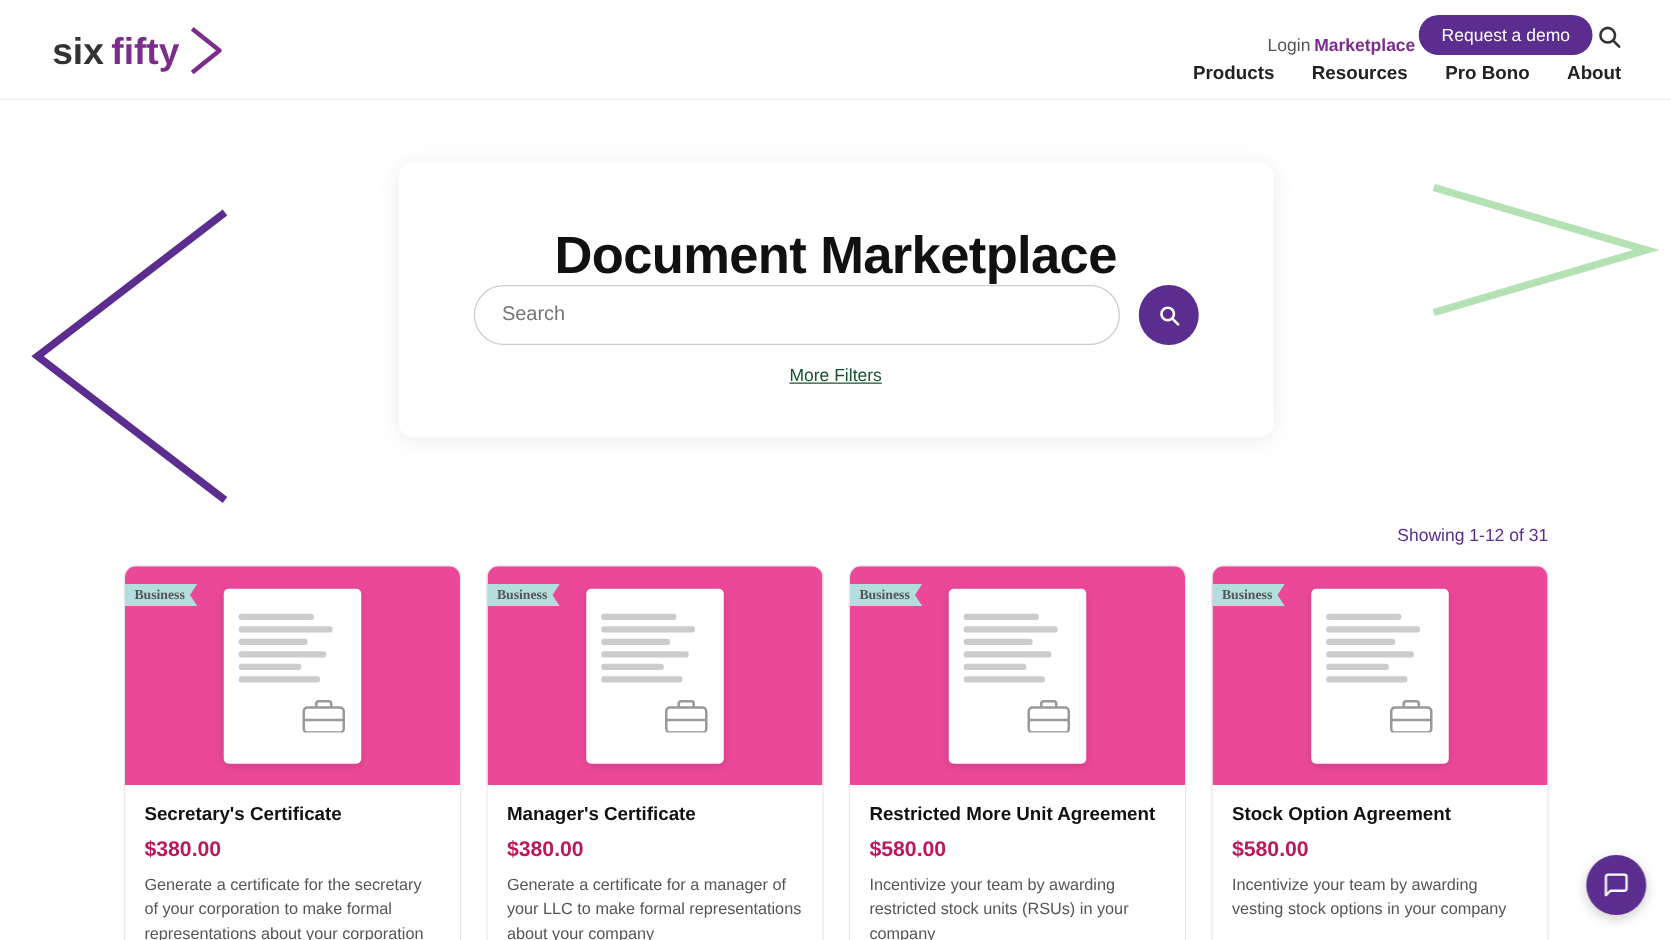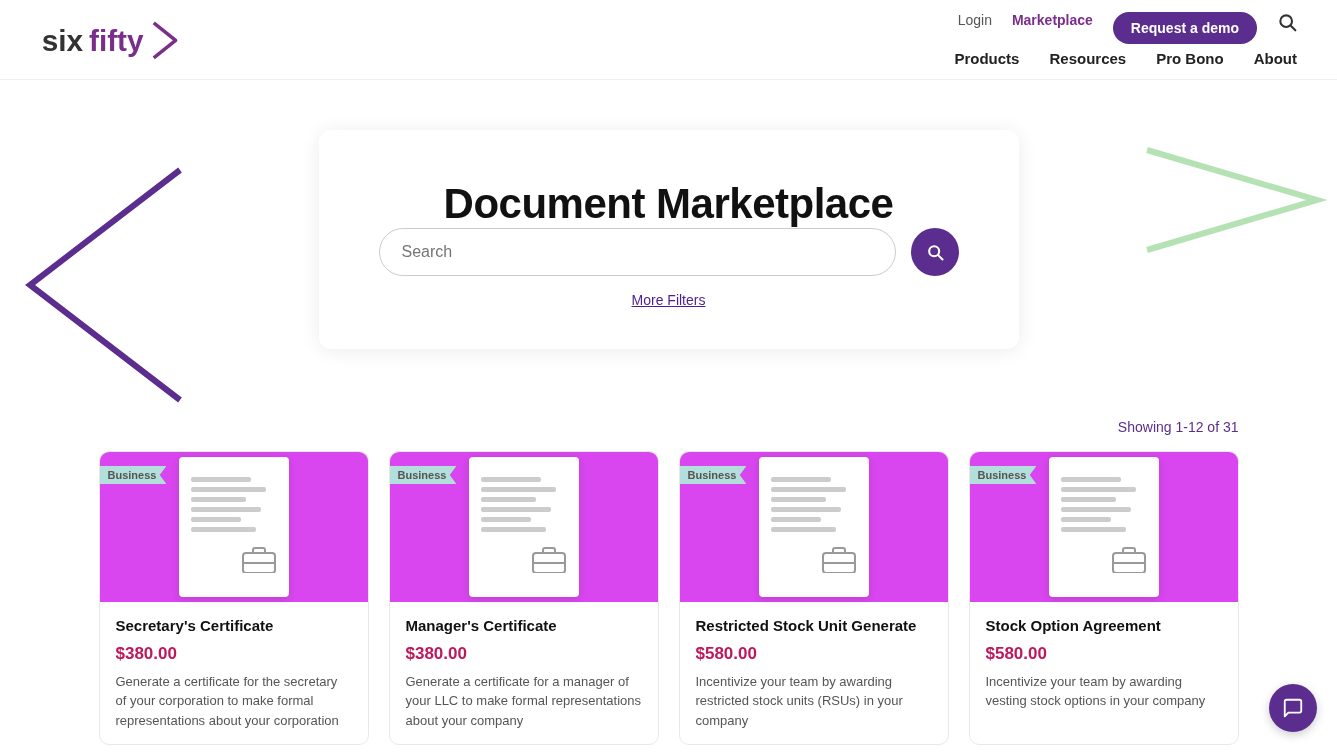--- a/index.html
+++ b/index.html
@@ -2,48 +2,48 @@
 <html><head>
   <meta charset="utf-8">
   <style>
     * { margin: 0; padding: 0; box-sizing: border-box; }
     body { font-family: -apple-system, BlinkMacSystemFont, 'Segoe UI', sans-serif; background: #fff; overflow-x: hidden; }
 
     
     nav { display: flex; align-items: center; justify-content: space-between; padding: 0 40px; height: 80px; border-bottom: 1px solid #eee; position: relative; z-index: 10; }
     .nav-logo { display: flex; align-items: center; }
     .nav-logo svg { width: 140px; height: 50px; }
-    .nav-top-right { display: flex; align-items: flex-start; gap: 20px; }
+    .nav-top-right { display: flex; align-items: flex-end; gap: 3px; }
     .nav-login { color: #555; font-size: 14px; text-decoration: none; cursor: pointer; }
     .nav-marketplace-link { color: #7b2d8b; font-size: 14px; text-decoration: none; cursor: pointer; font-weight: 700; }
-    .nav-demo-btn { background: #5b2d8e; color: #fff; border: none; border-radius: 20px; padding: 8px 18px; font-size: 14px; cursor: pointer; font-weight: 700; }
+    .nav-demo-btn { background: #5b2d8e; color: #fff; border: none; border-radius: 20px; padding: 8px 18px; font-size: 14px; cursor: pointer; font-weight: 400; }
     .nav-search-icon { cursor: pointer; color: #333; font-size: 18px; }
     .nav-bottom { display: flex; gap: 30px; }
     .nav-bottom a { color: #222; font-size: 15px; font-weight: 700; text-decoration: none; cursor: pointer; }
     .nav-row { display: flex; flex-direction: column; align-items: flex-end; gap: 6px; }
 
     
     .hero-wrapper { position: relative; overflow: hidden; background: #fff; }
     .hero-decoration-left { position: absolute; left: 0; top: 80px; width: 200px; height: 250px; pointer-events: none; }
     .hero-decoration-right { position: absolute; right: 0; top: 60px; width: 200px; height: 120px; pointer-events: none; }
     .hero-center { max-width: 740px; margin: 0 auto; padding: 50px 20px 60px; }
     .hero-card { background: #fff; border-radius: 12px; box-shadow: 0 2px 20px rgba(0,0,0,0.08); padding: 50px 60px 40px; text-align: center; }
     .hero-title { font-size: 42px; font-weight: 800; color: #111; letter-spacing: -0.5px; }
     .search-row { display: flex; align-items: center; gap: 15px; }
     .search-input { flex: 1; border: 1.5px solid #ccc; border-radius: 30px; padding: 14px 22px; font-size: 16px; color: #888; outline: none; }
     .search-btn { background: #5b2d8e; border: none; border-radius: 50%; width: 48px; height: 48px; display: flex; align-items: center; justify-content: center; cursor: pointer; flex-shrink: 0; }
     .search-btn svg { width: 20px; height: 20px; fill: #fff; }
-    .more-filters { display: inline-block; margin-top: 16px; color: #4c1d95; font-size: 14px; text-decoration: underline; cursor: pointer; }
+    .more-filters { display: inline-block; margin-top: 16px; color: #14532d; font-size: 14px; text-decoration: underline; cursor: pointer; }
 
     
     .results-area { max-width: 1180px; margin: 0 auto; padding: 10px 20px 40px; }
     .results-count { text-align: right; color: #5b2d8e; font-size: 14px; margin-bottom: 16px; }
     .cards-grid { display: grid; grid-template-columns: repeat(4, 1fr); gap: 20px; }
     .card { background: #fff; border-radius: 10px; border: 1px solid #e8e8e8; overflow: hidden; cursor: pointer; }
-    .card-image { position: relative; background: #d946ef; height: 150px; display: flex; align-items: center; justify-content: center; }
+    .card-image { position: relative; background: #ec4899; height: 175px; display: flex; align-items: center; justify-content: center; font-family: Liberation Serif, serif; }
     .card-badge { position: absolute; top: 14px; left: 0; background: #b2dfdb; color: #555; font-size: 11px; font-weight: 600; padding: 3px 10px 3px 8px; clip-path: polygon(0 0, 100% 0, 90% 50%, 100% 100%, 0 100%); }
     .card-doc-preview { width: 110px; height: 140px; background: #fff; border-radius: 4px; box-shadow: 0 2px 8px rgba(0,0,0,0.12); position: relative; display: flex; flex-direction: column; align-items: flex-end; padding: 10px; }
     .card-doc-lines { position: absolute; left: 12px; top: 20px; display: flex; flex-direction: column; gap: 5px; }
     .doc-line { background: #ccc; border-radius: 2px; height: 5px; }
     .doc-icon { position: absolute; right: 12px; bottom: 20px; }
     .card-body { padding: 14px 16px 14px; }
     .card-title { font-size: 15px; font-weight: 700; color: #111; margin-bottom: 8px; line-height: 1.3; }
     .card-price { font-size: 17px; font-weight: 700; color: #be185d; margin-bottom: 8px; }
     .card-desc { font-size: 13px; color: #555; line-height: 1.5; }
 
@@ -189,21 +189,21 @@
         <div class="doc-icon">
           <svg width="36" height="30" viewBox="0 0 36 30" fill="none">
             <rect x="2" y="10" width="32" height="20" rx="3" stroke="#999" stroke-width="2"></rect>
             <path d="M12 10V7a2 2 0 0 1 2-2h8a2 2 0 0 1 2 2v3" stroke="#999" stroke-width="2"></path>
             <line x1="2" y1="20" x2="34" y2="20" stroke="#999" stroke-width="2"></line>
           </svg>
         </div>
       </div>
     </div>
     <div class="card-body">
-      <div class="card-title">Restricted Stock Unit Generate</div>
+      <div class="card-title">Restricted More Unit Agreement</div>
       <div class="card-price">$580.00</div>
       <div class="card-desc">Incentivize your team by awarding restricted stock units (RSUs) in your company</div>
     </div>
   </div>
       <div class="card">
     <div class="card-image">
       <div class="card-badge">Business</div>
       <div class="card-doc-preview">
         <div class="card-doc-lines">
           <div class="doc-line" style="width:60px;"></div>

